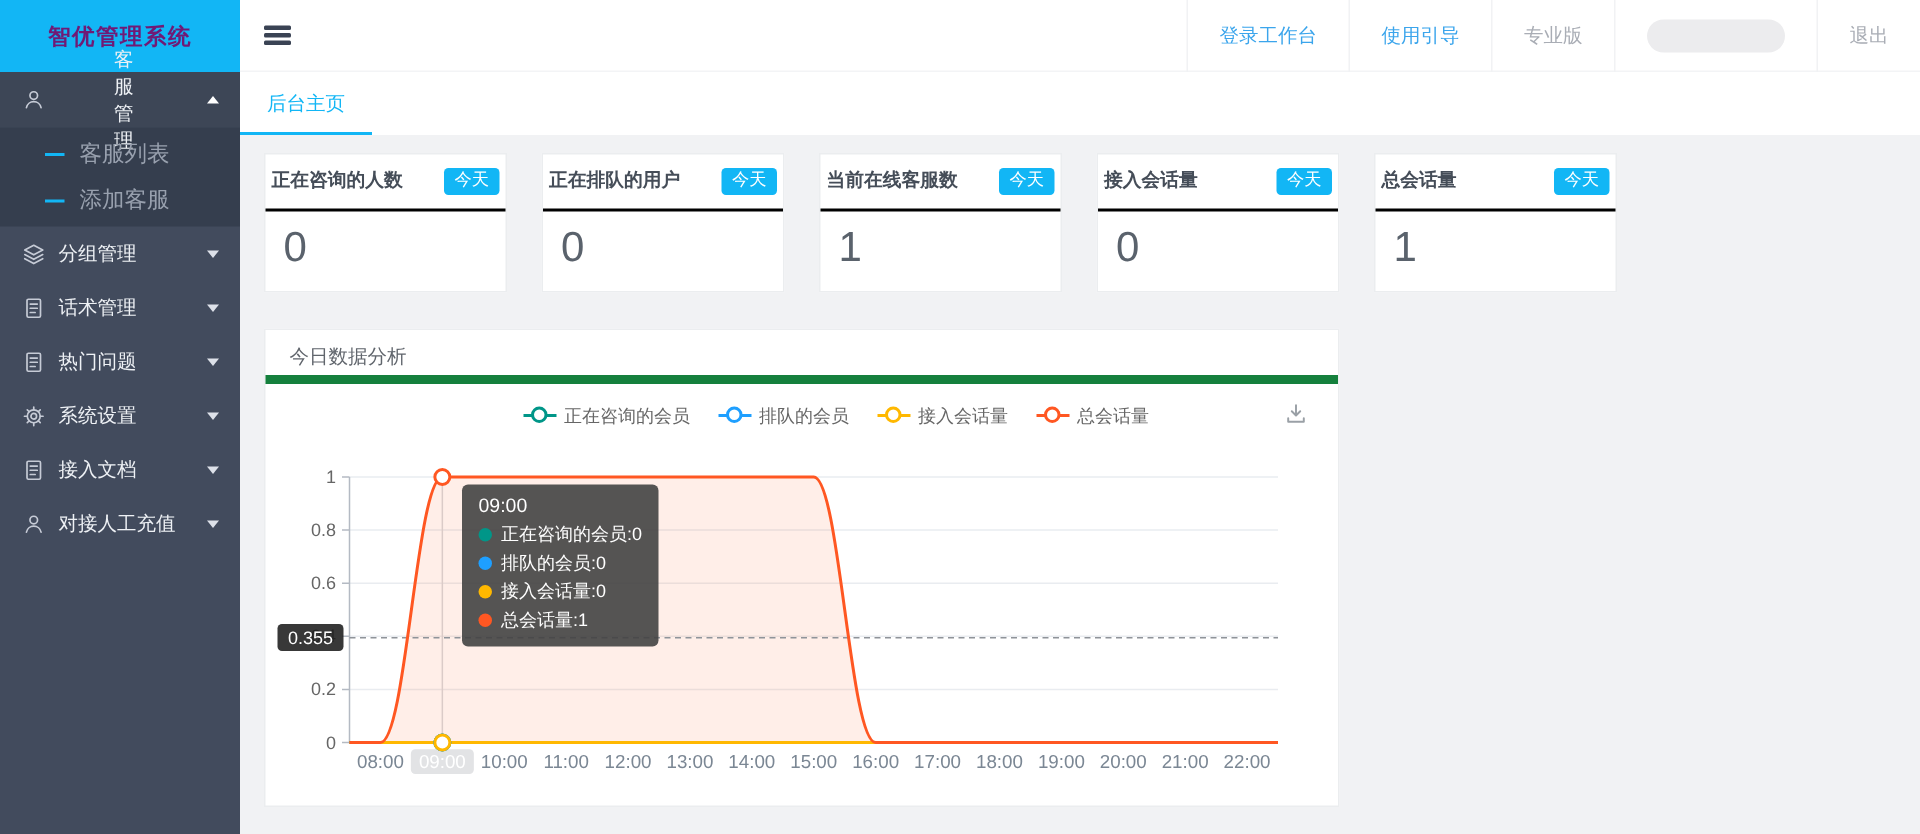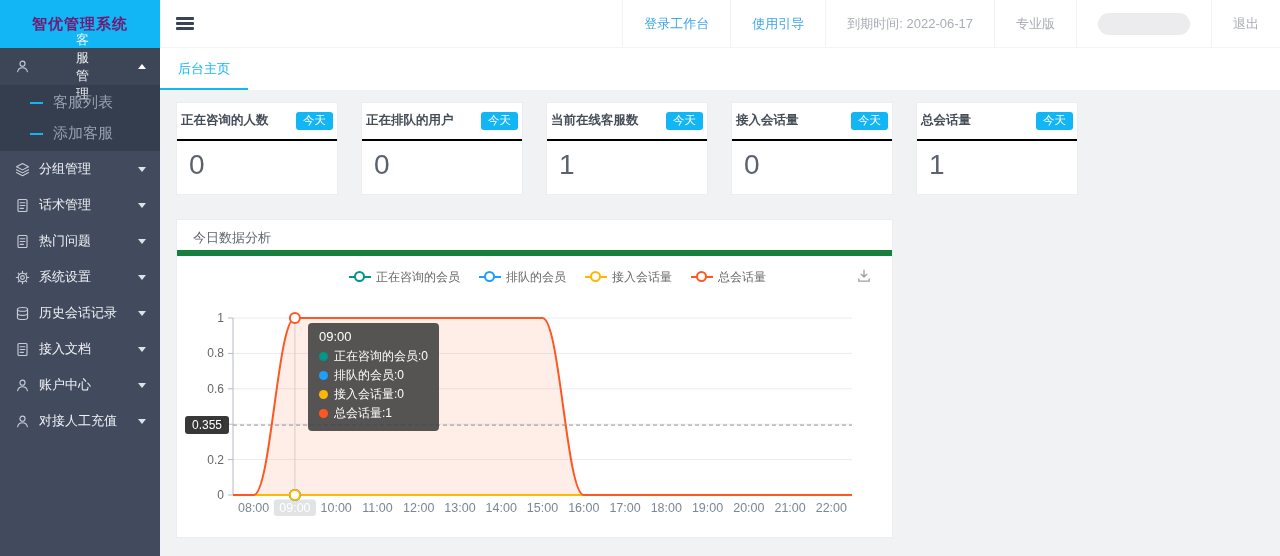--- a/index.html
+++ b/index.html
@@ -140,53 +140,32 @@
       <svg width="15" height="15" viewBox="0 0 16 16" class="sicon">
           <circle cx="8" cy="8" r="2"></circle>
           <circle cx="8" cy="8" r="4.6"></circle>
           <path d="M8 1.4v2M8 12.6v2M1.4 8h2M12.6 8h2M3.4 3.4l1.4 1.4M11.2 11.2l1.4 1.4M12.6 3.4l-1.4 1.4M4.8 11.2l-1.4 1.4"></path>
         </svg>
     </span>
     <span>系统设置</span>
     <span class="caret"></span>
   </div>
 
-  <div class="m-item">
-    <span class="ic">
-      <svg width="15" height="15" viewBox="0 0 16 16" class="sicon">
-          <ellipse cx="8" cy="3.6" rx="5.4" ry="2"></ellipse>
-          <path d="M2.6 3.6v8.8c0 1.1 2.4 2 5.4 2s5.4-.9 5.4-2V3.6"></path>
-          <path d="M2.6 8c0 1.1 2.4 2 5.4 2s5.4-.9 5.4-2"></path>
-        </svg>
-    </span>
-    <span>历史会话记录</span>
-    <span class="caret"></span>
-  </div>
 
   <div class="m-item">
     <span class="ic">
       <svg width="15" height="15" viewBox="0 0 16 16" class="sicon">
           <rect x="3.2" y="1.6" width="9.6" height="12.8" rx="1"></rect>
           <path d="M5.5 5h5M5.5 8h5M5.5 11h3.5"></path>
         </svg>
     </span>
     <span>接入文档</span>
     <span class="caret"></span>
   </div>
 
-  <div class="m-item">
-    <span class="ic">
-      <svg width="15" height="15" viewBox="0 0 16 16" class="sicon">
-          <circle cx="8" cy="5" r="2.7"></circle>
-          <path d="M2.8 13.6a5.3 5.3 0 0 1 10.4 0"></path>
-        </svg>
-    </span>
-    <span>账户中心</span>
-    <span class="caret"></span>
-  </div>
 
   <div class="m-item">
     <span class="ic">
       <svg width="15" height="15" viewBox="0 0 16 16" class="sicon">
           <circle cx="8" cy="5" r="2.7"></circle>
           <path d="M2.8 13.6a5.3 5.3 0 0 1 10.4 0"></path>
         </svg>
     </span>
     <span>对接人工充值</span>
     <span class="caret"></span>
@@ -197,21 +176,20 @@
 
   <div class="header">
     <div class="burger">
         <span></span>
         <span></span>
         <span></span>
       </div>
     <div class="h-right">
       <div class="h-item link">登录工作台</div>
       <div class="h-item link">使用引导</div>
-      <div class="h-item static">到期时间: 2022-06-17</div>
       <div class="h-item static">专业版</div>
       <div class="h-item">
         <span class="pill"></span>
       </div>
       <div class="h-item">退出</div>
     </div>
   </div>
 
   <div class="tabbar">
     <div class="tab">后台主页</div>

